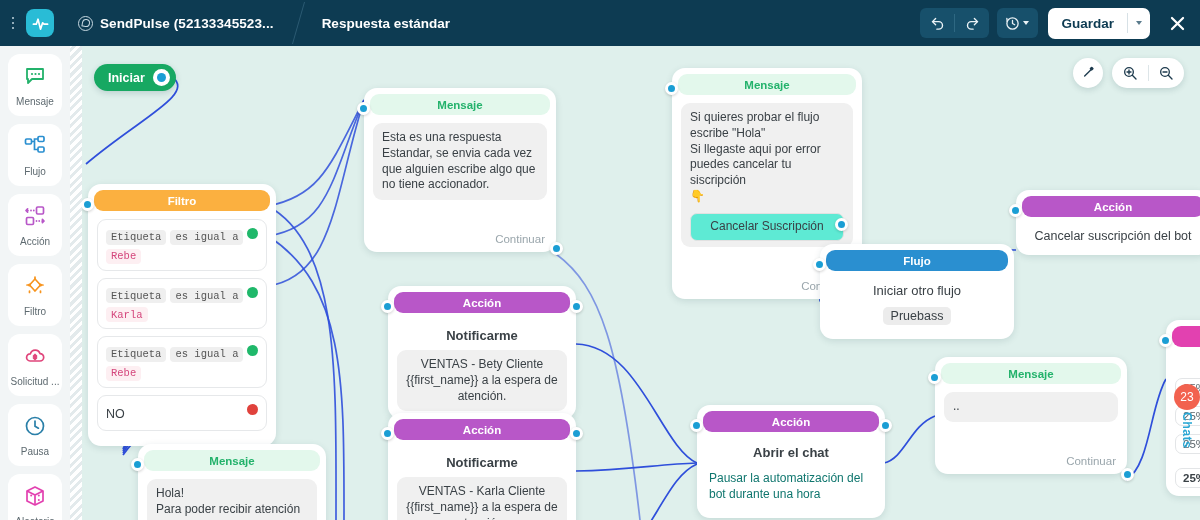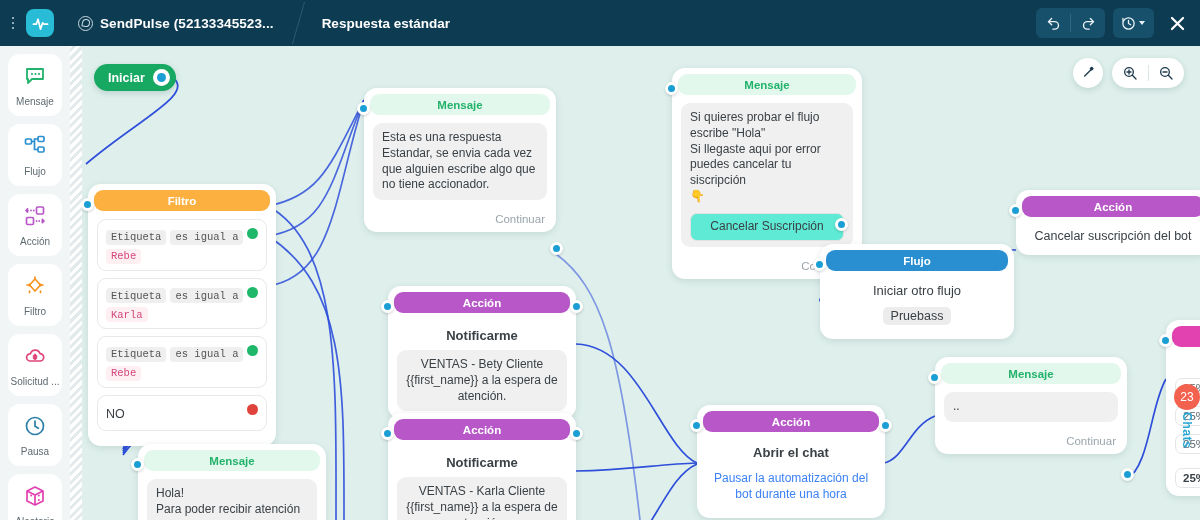--- a/index.html
+++ b/index.html
@@ -114,21 +114,21 @@
   .hd-filtro  { background: #fbb040; }
   .hd-accion  { background: #b martinique; }
   .hd-accion  { background: #b857c8; }
   .hd-flujo   { background: #2a8fd0; }
   .hd-aleat   { background: #e241b0; }
   .node-body { padding: 8px 9px 8px 9px; }
   .bubble {
     background: #f0f0f0; border-radius: 9px; padding: 7px 9px;
     font-size: 12px; color: #3a4146; line-height: 1.32;
   }
-  .continuar { text-align: right; font-size: 11.5px; color: #9aa6ac; padding: 5px 11px 7px 0; }
+  .continuar { text-align: right; font-size: 11.5px; color: #9aa6ac; padding: 5px 11px 7px 0; margin-top: 20px; }
 
   .port {
     position: absolute; width: 13px; height: 13px; border-radius: 50%;
     background: #1b9ed4; border: 3px solid #fff; z-index: 20;
     box-shadow: 0 1px 3px rgba(0,0,0,.18);
   }
   .port.in  { left: -7px; }
   .port.out { right: -7px; }
 
   
@@ -156,21 +156,21 @@
     font-family: "Liberation Mono", monospace; font-size: 10.5px; color: #d4467c;
     padding: 1.5px 5px; margin-top: 4px;
   }
   .f-dot { position: absolute; right: 8px; top: 8px; width: 11px; height: 11px; border-radius: 50%; box-shadow: 0 0 0 3px #fff; }
   .f-dot.green { background: #1fb86a; }
   .f-dot.red { background: #e0423c; }
   .f-no { font-size: 12.5px; color: #3a4146; }
 
   
   .n-title { font-size: 13px; font-weight: bold; color: #3a4146; text-align: center; margin: 7px 0 7px 0; }
-  .n-sub { font-size: 12px; color: #3b82f6; text-align: center; line-height: 1.35; }
+  .n-sub { font-size: 12px; color: #0f766e; line-height: 1.35; }
   .n-tagbox { background: #ececec; border-radius: 5px; display: inline-block; padding: 2px 8px; font-size: 12.5px; color: #3a4146; }
 
   
   .zoom-ctrls { position: absolute; right: 16px; top: 12px; display: flex; align-items: center; gap: 9px; z-index: 40; }
   .zc {
     width: 30px; height: 30px; border-radius: 50%; background: #fff;
     display: flex; align-items: center; justify-content: center;
     box-shadow: 0 2px 6px rgba(20,60,70,.16); cursor: pointer;
   }
   .zc.pair { border-radius: 16px; width: 72px; gap: 0; }
@@ -240,20 +240,27 @@
 
       <div class="hdr-hist">
         <svg width="15" height="15" viewBox="0 0 24 24" fill="none" stroke="currentColor" stroke-width="2.1" stroke-linecap="round" stroke-linejoin="round">
           <circle cx="12" cy="12" r="9"></circle>
             <path d="M12 7v5l3.5 2"></path>
             <path d="M3.5 8.5L3 4"></path>
         </svg>
         <span class="caret-d"></span>
       </div>
 
+      <div class="save-wrap">
+        <div class="save-btn">Guardar</div>
+        <div class="save-split"></div>
+        <div class="save-caret">
+          <span class="caret-d"></span>
+        </div>
+      </div>
 
       <div class="close-x">
         <svg width="19" height="19" viewBox="0 0 24 24" fill="none" stroke="#ffffff" stroke-width="2.8" stroke-linecap="round">
           <path d="M5 5l14 14M19 5L5 19"></path>
         </svg>
       </div>
     </div>
   </div>
 
   <div class="sidebar">

